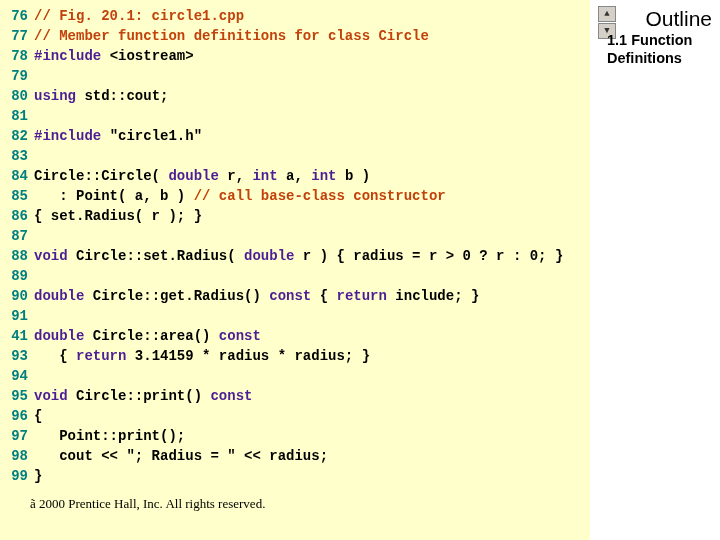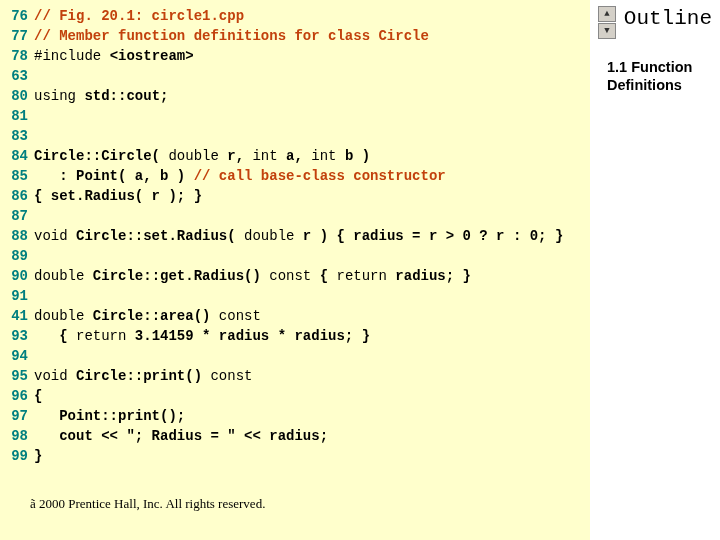--- a/index.html
+++ b/index.html
@@ -25,21 +25,21 @@
   }
   .ln {
     width: 24px;
     color: #007f7f;
     text-align: right;
     margin-right: 6px;
     font-weight: bold;
   }
   .code { flex: 1; }
   .comment { color: #c2410c; font-weight: bold; }
-  .kw { color: #000000; font-weight: normal; }
+  .kw { color: #4c1d95; font-weight: bold; }
   .plain { color: #000000; font-weight: bold; }
 
   .sidebar {
     position: absolute;
     top: 0;
     right: 0;
     width: 130px;
     height: 100%;
     background: #ffffff;
     padding: 6px 8px;
@@ -56,26 +56,25 @@
     background: #d4d0c8;
     border: 1px solid #888;
     display: flex;
     align-items: center;
     justify-content: center;
     font-size: 9px;
     color: #333;
     cursor: pointer;
   }
   .outline-title {
-    font-family: Liberation Mono, monospace;
+    font-family: Liberation Sans, sans-serif;
     font-size: 21px;
     color: #000;
     text-align: right;
     margin-top: -36px;
-    margin-bottom: 28px;
   }
   .subtitle {
     font-family: Arial, sans-serif;
     font-size: 14.5px;
     font-weight: bold;
     color: #000;
     line-height: 1.25;
     margin-left: 9px;
   }
   .footer {
@@ -90,31 +89,32 @@
     font-family: "Wingdings", serif;
   }
 </style>
 </head>
 <body>
 
 <div class="code-area" id="code-listing">
     <div class="line"><span class="ln">76</span><span class="code"><span class="comment">// Fig. 20.1: circle1.cpp</span></span></div>
     <div class="line"><span class="ln">77</span><span class="code"><span class="comment">// Member function definitions for class Circle</span></span></div>
     <div class="line"><span class="ln">78</span><span class="code"><span class="kw">#include </span><span class="plain">&lt;iostream&gt;</span></span></div>
-    <div class="line"><span class="ln">63</span><span class="code"></span></div>
+    <div class="line"><span class="ln">79</span><span class="code"></span></div>
     <div class="line"><span class="ln">80</span><span class="code"><span class="kw">using</span><span class="plain"> std::cout;</span></span></div>
     <div class="line"><span class="ln">81</span><span class="code"></span></div>
+    <div class="line"><span class="ln">82</span><span class="code"><span class="kw">#include </span><span class="plain">"circle1.h"</span></span></div>
     <div class="line"><span class="ln">83</span><span class="code"></span></div>
     <div class="line"><span class="ln">84</span><span class="code"><span class="plain">Circle::Circle( </span><span class="kw">double</span><span class="plain"> r, </span><span class="kw">int</span><span class="plain"> a, </span><span class="kw">int</span><span class="plain"> b )</span></span></div>
     <div class="line"><span class="ln">85</span><span class="code"><span class="plain">   : Point( a, b ) </span><span class="comment">// call base-class constructor</span></span></div>
     <div class="line"><span class="ln">86</span><span class="code"><span class="plain">{ set.Radius( r ); }</span></span></div>
     <div class="line"><span class="ln">87</span><span class="code"></span></div>
     <div class="line"><span class="ln">88</span><span class="code"><span class="kw">void</span><span class="plain"> Circle::set.Radius( </span><span class="kw">double</span><span class="plain"> r ) { radius = r &gt; 0 ? r : 0; }</span></span></div>
     <div class="line"><span class="ln">89</span><span class="code"></span></div>
-    <div class="line"><span class="ln">90</span><span class="code"><span class="kw">double</span><span class="plain"> Circle::get.Radius() </span><span class="kw">const</span><span class="plain"> { </span><span class="kw">return</span><span class="plain"> radius; }</span></span></div>
+    <div class="line"><span class="ln">90</span><span class="code"><span class="kw">double</span><span class="plain"> Circle::get.Radius() </span><span class="kw">const</span><span class="plain"> { </span><span class="kw">return</span><span class="plain"> include; }</span></span></div>
     <div class="line"><span class="ln">91</span><span class="code"></span></div>
     <div class="line"><span class="ln">41</span><span class="code"><span class="kw">double</span><span class="plain"> Circle::area() </span><span class="kw">const</span></span></div>
     <div class="line"><span class="ln">93</span><span class="code"><span class="plain">   { </span><span class="kw">return</span><span class="plain"> 3.14159 * radius * radius; }</span></span></div>
     <div class="line"><span class="ln">94</span><span class="code"></span></div>
     <div class="line"><span class="ln">95</span><span class="code"><span class="kw">void</span><span class="plain"> Circle::print() </span><span class="kw">const</span></span></div>
     <div class="line"><span class="ln">96</span><span class="code"><span class="plain">{</span></span></div>
     <div class="line"><span class="ln">97</span><span class="code"><span class="plain">   Point::print();</span></span></div>
     <div class="line"><span class="ln">98</span><span class="code"><span class="plain">   cout &lt;&lt; "; Radius = " &lt;&lt; radius;</span></span></div>
     <div class="line"><span class="ln">99</span><span class="code"><span class="plain">}</span></span></div>
   </div>

